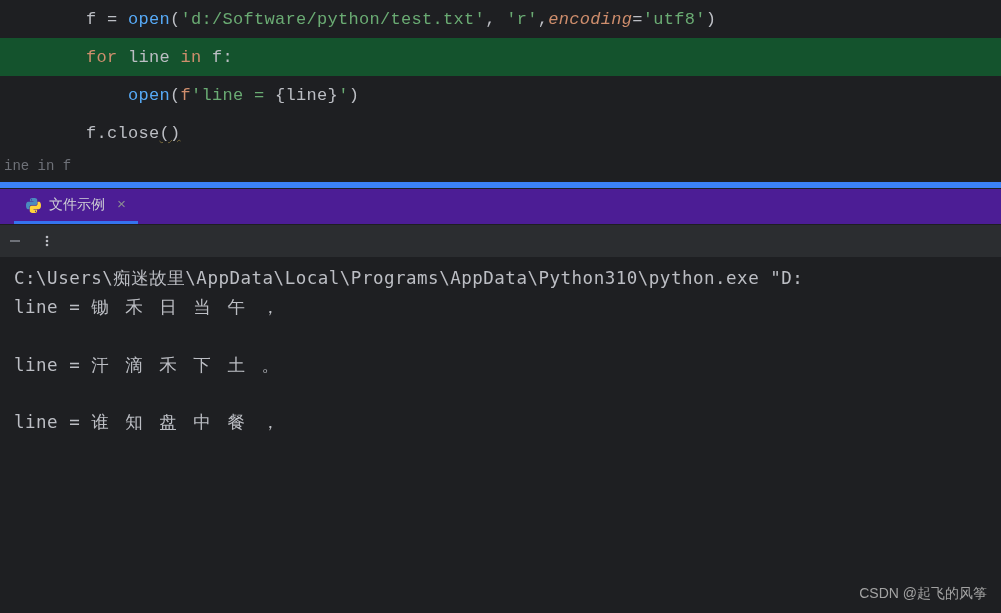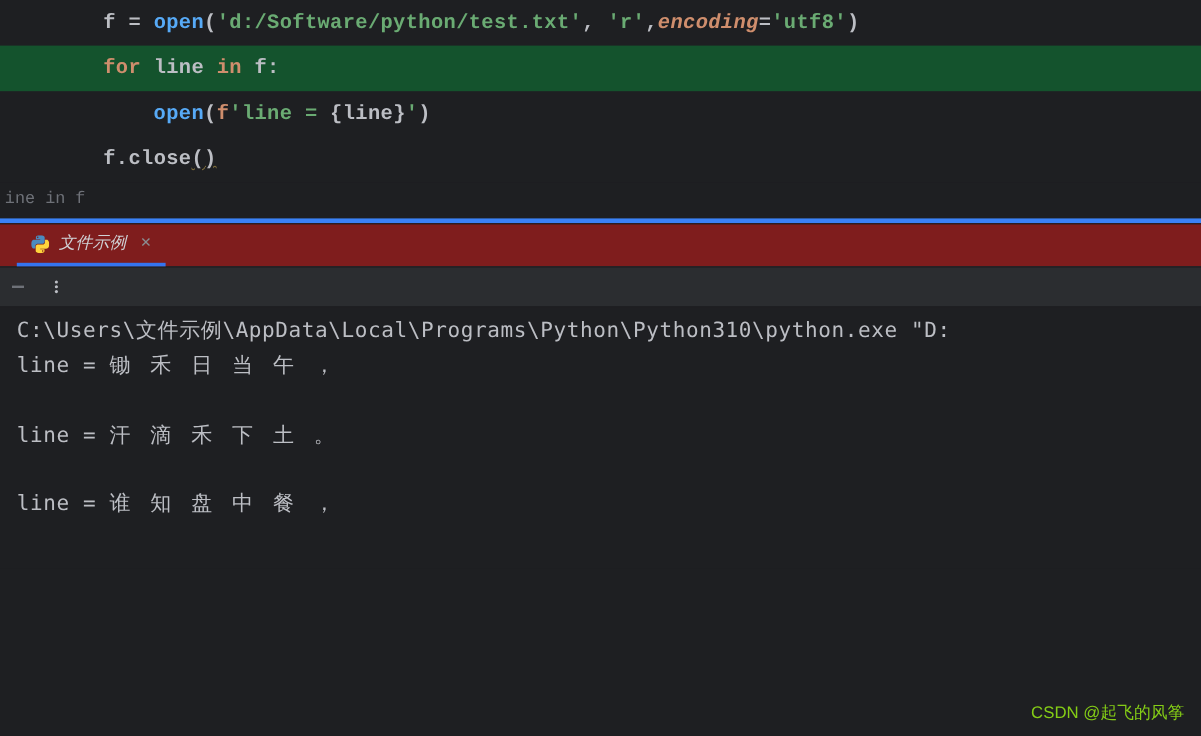--- a/index.html
+++ b/index.html
@@ -15,21 +15,20 @@
     }
     .editor-area {
       background: #1e1f22;
       padding: 0;
     }
     .code-line {
       display: flex;
       align-items: center;
       height: 38px;
       padding-left: 0;
-      font-weight: bold;
     }
     .code-line.highlighted {
       background: #14532d;
     }
     .gutter {
       width: 32px;
       color: #4b5059;
       text-align: right;
       padding-right: 12px;
       font-size: 15px;
@@ -44,29 +43,28 @@
     .var { color: #bcbec4; }
     .op { color: #bcbec4; }
     .fn { color: #57aaf7; }
     .str { color: #6aab73; }
     .param { color: #cf8e6d; font-style: italic; }
     .breadcrumb-bar {
       background: #1e1f22;
       color: #6e7178;
       font-size: 14px;
       padding: 6px 10px 8px 4px;
-      border-bottom: 4px solid #3b82f6;
+      border-bottom: 6px solid #3b82f6;
     }
     .tabs-bar {
-      background: #7f1d1d;
+      background: #4c1d95;
       display: flex;
       align-items: center;
       height: 36px;
       border-top: 1px solid #1e1f22;
-      font-style: italic;
     }
     .tab {
       display: flex;
       align-items: center;
       padding: 0 12px;
       height: 100%;
       gap: 8px;
       border-bottom: 3px solid #3574f0;
       margin-left: 14px;
     }
@@ -117,21 +115,21 @@
       margin-bottom: 32px;
       letter-spacing: 3px;
     }
     .console-output .prefix {
       letter-spacing: 0.5px;
     }
     .watermark {
       position: absolute;
       bottom: 10px;
       right: 14px;
-      color: #84cc16;
+      color: #a3a3a3;
       font-size: 14px;
       font-family: "Segoe UI", "Microsoft YaHei", sans-serif;
     }
     .squiggle {
       text-decoration: underline wavy #7a6a3a;
       text-decoration-thickness: 1px;
     }
   </style>
 </head>
 <body>
@@ -181,21 +179,21 @@
   <span class="toolbar-icon">
     <svg width="14" height="14" viewBox="0 0 14 14">
       <circle cx="7" cy="3" r="1.3" fill="#bcbec4"></circle>
       <circle cx="7" cy="7" r="1.3" fill="#bcbec4"></circle>
       <circle cx="7" cy="11" r="1.3" fill="#bcbec4"></circle>
     </svg>
   </span>
 </div>
 
 <div class="console-area">
-  <div class="console-line">C:\Users\文件示例\AppData\Local\Programs\Python\Python310\python.exe "D:</div>
+  <div class="console-line">C:\Users\痴迷故里\AppData\Local\Programs\AppData\Python310\python.exe "D:</div>
   <div id="console-outputs">
       <div class="console-line console-output"><span class="prefix">line = </span><span>锄 禾 日 当 午 ，</span></div>
       <div class="console-line console-output"><span class="prefix">line = </span><span>汗 滴 禾 下 土 。</span></div>
       <div class="console-line console-output"><span class="prefix">line = </span><span>谁 知 盘 中 餐 ，</span></div>
     </div>
 </div>
 
 <div class="watermark">CSDN @起飞的风筝</div>
 
 </body></html>

